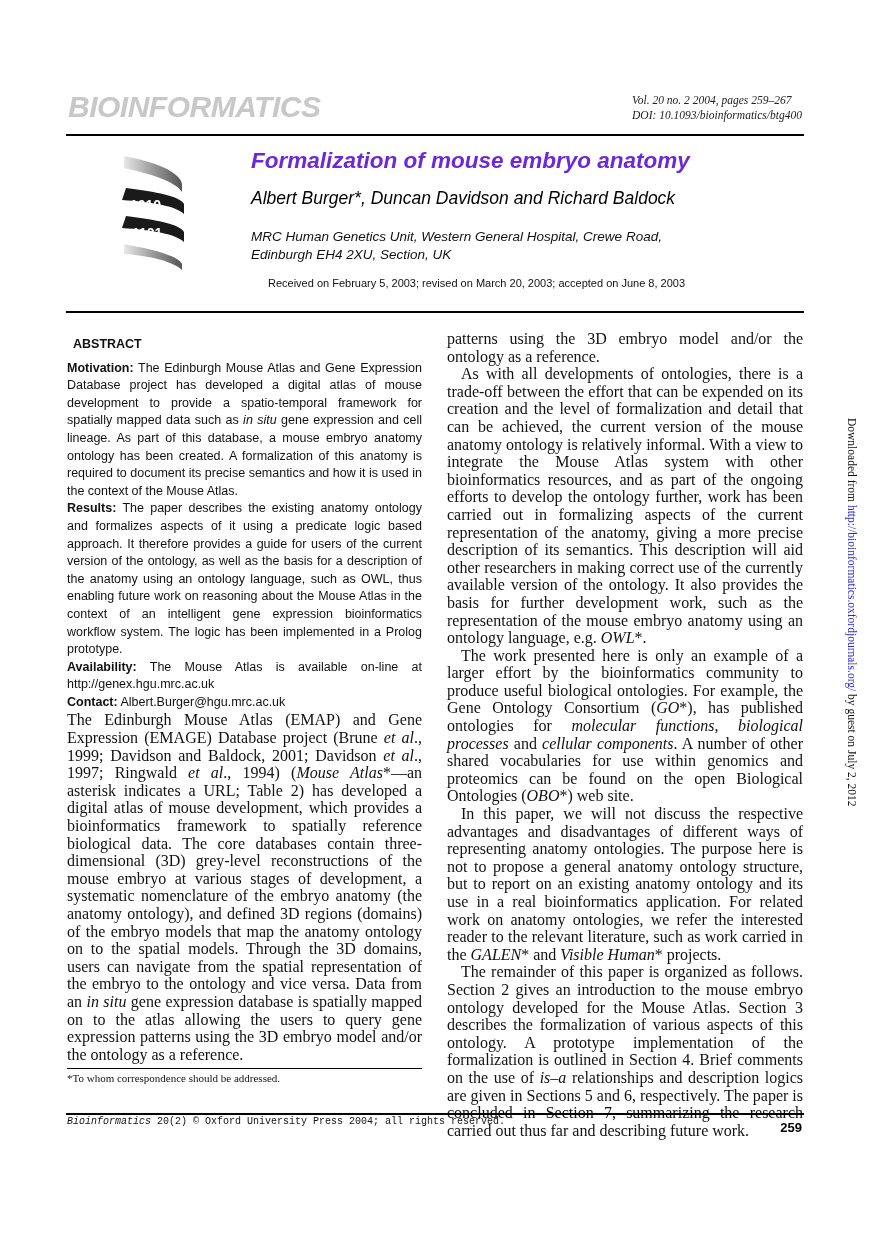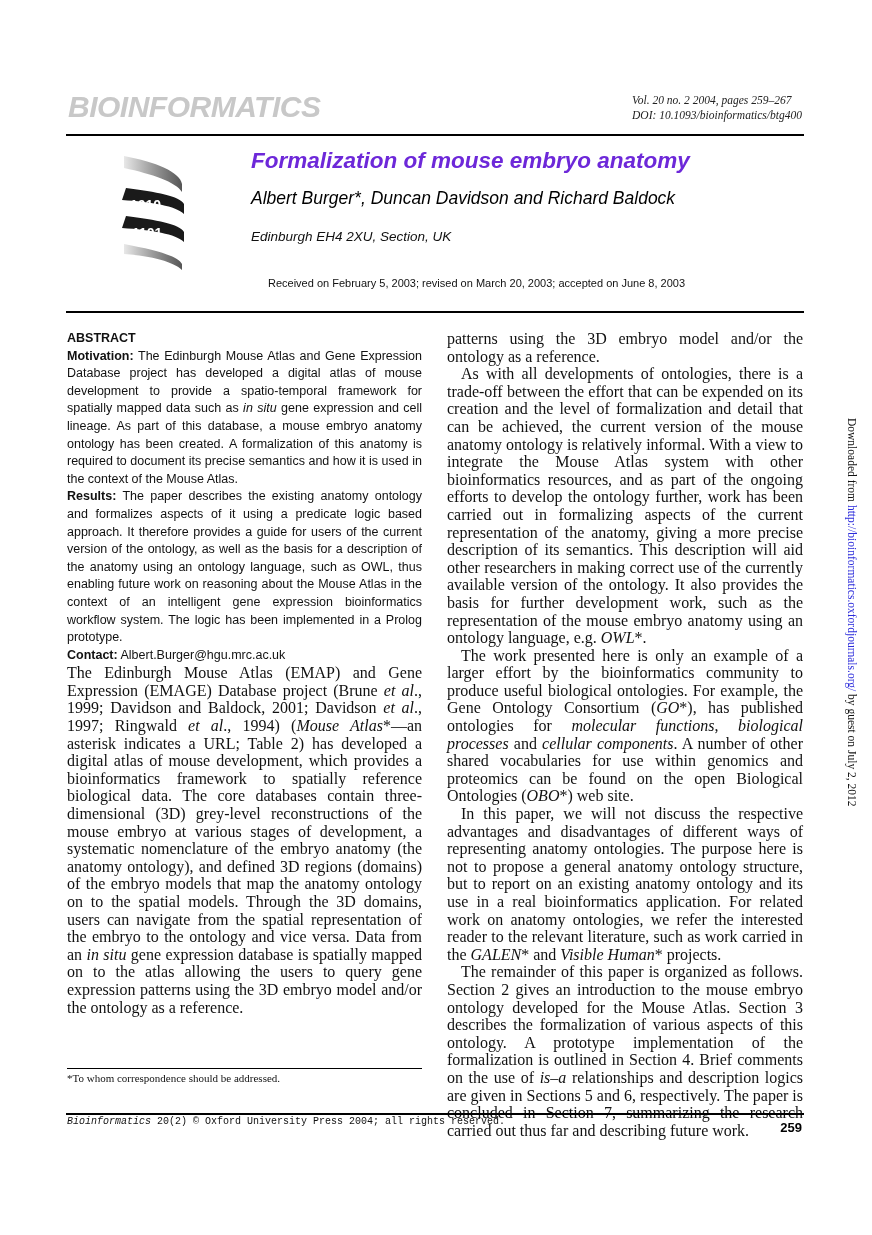--- a/index.html
+++ b/index.html
@@ -15,21 +15,21 @@
   .authors { position: absolute; left: 251px; top: 188px; font-family: "Liberation Sans", sans-serif; font-style: italic; font-size: 17.5px; color: #000; }
   .affil { position: absolute; left: 251px; top: 228px; font-family: "Liberation Sans", sans-serif; font-style: italic; font-size: 13.5px; line-height: 18px; color: #111; }
   .received { position: absolute; left: 251px; top: 277px; font-family: "Liberation Sans", sans-serif; font-size: 11px; color: #111; padding-left: 17px; }
   .rule-mid { position: absolute; left: 66px; right: 68px; top: 311px; height: 1.5px; background: #000; }
 
   .col-left { position: absolute; left: 67px; top: 330px; width: 355px; }
   .col-right { position: absolute; left: 447px; top: 330px; width: 356px; }
 
   .abs { font-family: "Liberation Sans", sans-serif; font-size: 12.5px; line-height: 17.6px; text-align: justify; margin: 0; }
   .abs b { font-weight: bold; }
-  .abs-head { font-family: "Liberation Sans", sans-serif; font-weight: bold; font-size: 12.5px; line-height: 17.6px; margin: 0; }
+  .abs-head { font-family: "Liberation Sans", sans-serif; font-weight: bold; font-size: 12.5px; line-height: 17.6px; margin: 6px; }
 
   .sec-head { font-family: "Liberation Sans", sans-serif; font-weight: bold; font-size: 15px; margin: 20px 0 4px 0; line-height: 18px; }
   .sec-head .num { display: inline-block; width: 25px; }
 
   .body { font-family: "Liberation Serif", serif; font-size: 16px; line-height: 17.6px; text-align: justify; margin: 0; }
   .body.indent { text-indent: 14px; }
 
   .footnote-rule { position: absolute; left: 67px; width: 355px; top: 1068px; height: 1px; background: #000; }
   .footnote { position: absolute; left: 67px; top: 1072px; font-family: "Liberation Serif", serif; font-size: 11px; color: #111; }
 
@@ -64,29 +64,31 @@
     <path d="M10 64 C40 68 64 72 68 80 L68 90 C60 82 36 78 6 76 Z" fill="#1a1a1a"></path>
     <path d="M8 92 C40 98 62 104 66 112 L66 118 C58 110 36 104 8 102 Z" fill="url(#g1)"></path>
     <text x="14" y="58" font-family="Liberation Sans, sans-serif" font-weight="bold" font-size="14" fill="#fff">1010</text>
     <text x="16" y="86" font-family="Liberation Sans, sans-serif" font-weight="bold" font-size="14" fill="#fff">1101</text>
   </svg>
 </div>
 
 <div class="title">Formalization of mouse embryo anatomy</div>
 <div class="authors">Albert Burger*, Duncan Davidson and Richard Baldock</div>
 <div class="affil">
+  <div>MRC Human Genetics Unit, Western General Hospital, Crewe Road,</div>
   <div>Edinburgh EH4 2XU, Section, UK</div>
 </div>
 <div class="received">Received on February 5, 2003; revised on March 20, 2003; accepted on June 8, 2003</div>
 <div class="rule-mid"></div>
 
 <div class="col-left">
   <p class="abs-head">ABSTRACT</p>
   <p class="abs"><b>Motivation:</b><span> The Edinburgh Mouse Atlas and Gene Expression Database project has developed a digital atlas of mouse development to provide a spatio-temporal framework for spatially mapped data such as </span><i>in situ</i><span> gene expression and cell lineage. As part of this database, a mouse embryo anatomy ontology has been created. A formalization of this anatomy is required to document its precise semantics and how it is used in the context of the Mouse Atlas.</span></p>
   <p class="abs"><b>Results:</b><span> The paper describes the existing anatomy ontology and formalizes aspects of it using a predicate logic based approach. It therefore provides a guide for users of the current version of the ontology, as well as the basis for a description of the anatomy using an ontology language, such as OWL, thus enabling future work on reasoning about the Mouse Atlas in the context of an intelligent gene expression bioinformatics workflow system. The logic has been implemented in a Prolog prototype.</span></p>
+  <p class="abs"><b>Availability:</b><span> The Mouse Atlas is available on-line at http://genex.hgu.mrc.ac.uk</span></p>
   <p class="abs" style="text-align:left"><b>Contact:</b><span> Albert.Burger@hgu.mrc.ac.uk</span></p>
 
   <p class="body" style="height:364px; overflow:hidden;"><span>The Edinburgh Mouse Atlas (EMAP) and Gene Expression (EMAGE) Database project (Brune </span><i>et al</i><span>., 1999; Davidson and Baldock, 2001; Davidson </span><i>et al</i><span>., 1997; Ringwald </span><i>et al</i><span>., 1994) (</span><i>Mouse Atlas</i><span>*—an asterisk indicates a URL; Table 2) has developed a digital atlas of mouse development, which provides a bioinformatics framework to spatially reference biological data. The core databases contain three-dimensional (3D) grey-level reconstructions of the mouse embryo at various stages of development, a systematic nomenclature of the embryo anatomy (the anatomy ontology), and defined 3D regions (domains) of the embryo models that map the anatomy ontology on to the spatial models. Through the 3D domains, users can navigate from the spatial representation of the embryo to the ontology and vice versa. Data from an </span><i>in situ</i><span> gene expression database is spatially mapped on to the atlas allowing the users to query gene expression patterns using the 3D embryo model and/or the ontology as a reference.</span></p>
 </div>
 
 <div class="col-right">
   <p class="body">patterns using the 3D embryo model and/or the ontology as a reference.</p>
   <p class="body indent"><span>As with all developments of ontologies, there is a trade-off between the effort that can be expended on its creation and the level of formalization and detail that can be achieved, the current version of the mouse anatomy ontology is relatively informal. With a view to integrate the Mouse Atlas system with other bioinformatics resources, and as part of the ongoing efforts to develop the ontology further, work has been carried out in formalizing aspects of the current representation of the anatomy, giving a more precise description of its semantics. This description will aid other researchers in making correct use of the currently available version of the ontology. It also provides the basis for further development work, such as the representation of the mouse embryo anatomy using an ontology language, e.g. </span><i>OWL</i><span>*.</span></p>
   <p class="body indent"><span>The work presented here is only an example of a larger effort by the bioinformatics community to produce useful biological ontologies. For example, the Gene Ontology Consortium (</span><i>GO</i><span>*), has published ontologies for </span><i>molecular functions</i><span>, </span><i>biological processes</i><span> and </span><i>cellular components</i><span>. A number of other shared vocabularies for use within genomics and proteomics can be found on the open Biological Ontologies (</span><i>OBO</i><span>*) web site.</span></p>
   <p class="body indent"><span>In this paper, we will not discuss the respective advantages and disadvantages of different ways of representing anatomy ontologies. The purpose here is not to propose a general anatomy ontology structure, but to report on an existing anatomy ontology and its use in a real bioinformatics application. For related work on anatomy ontologies, we refer the interested reader to the relevant literature, such as work carried in the </span><i>GALEN</i><span>* and </span><i>Visible Human</i><span>* projects.</span></p>

